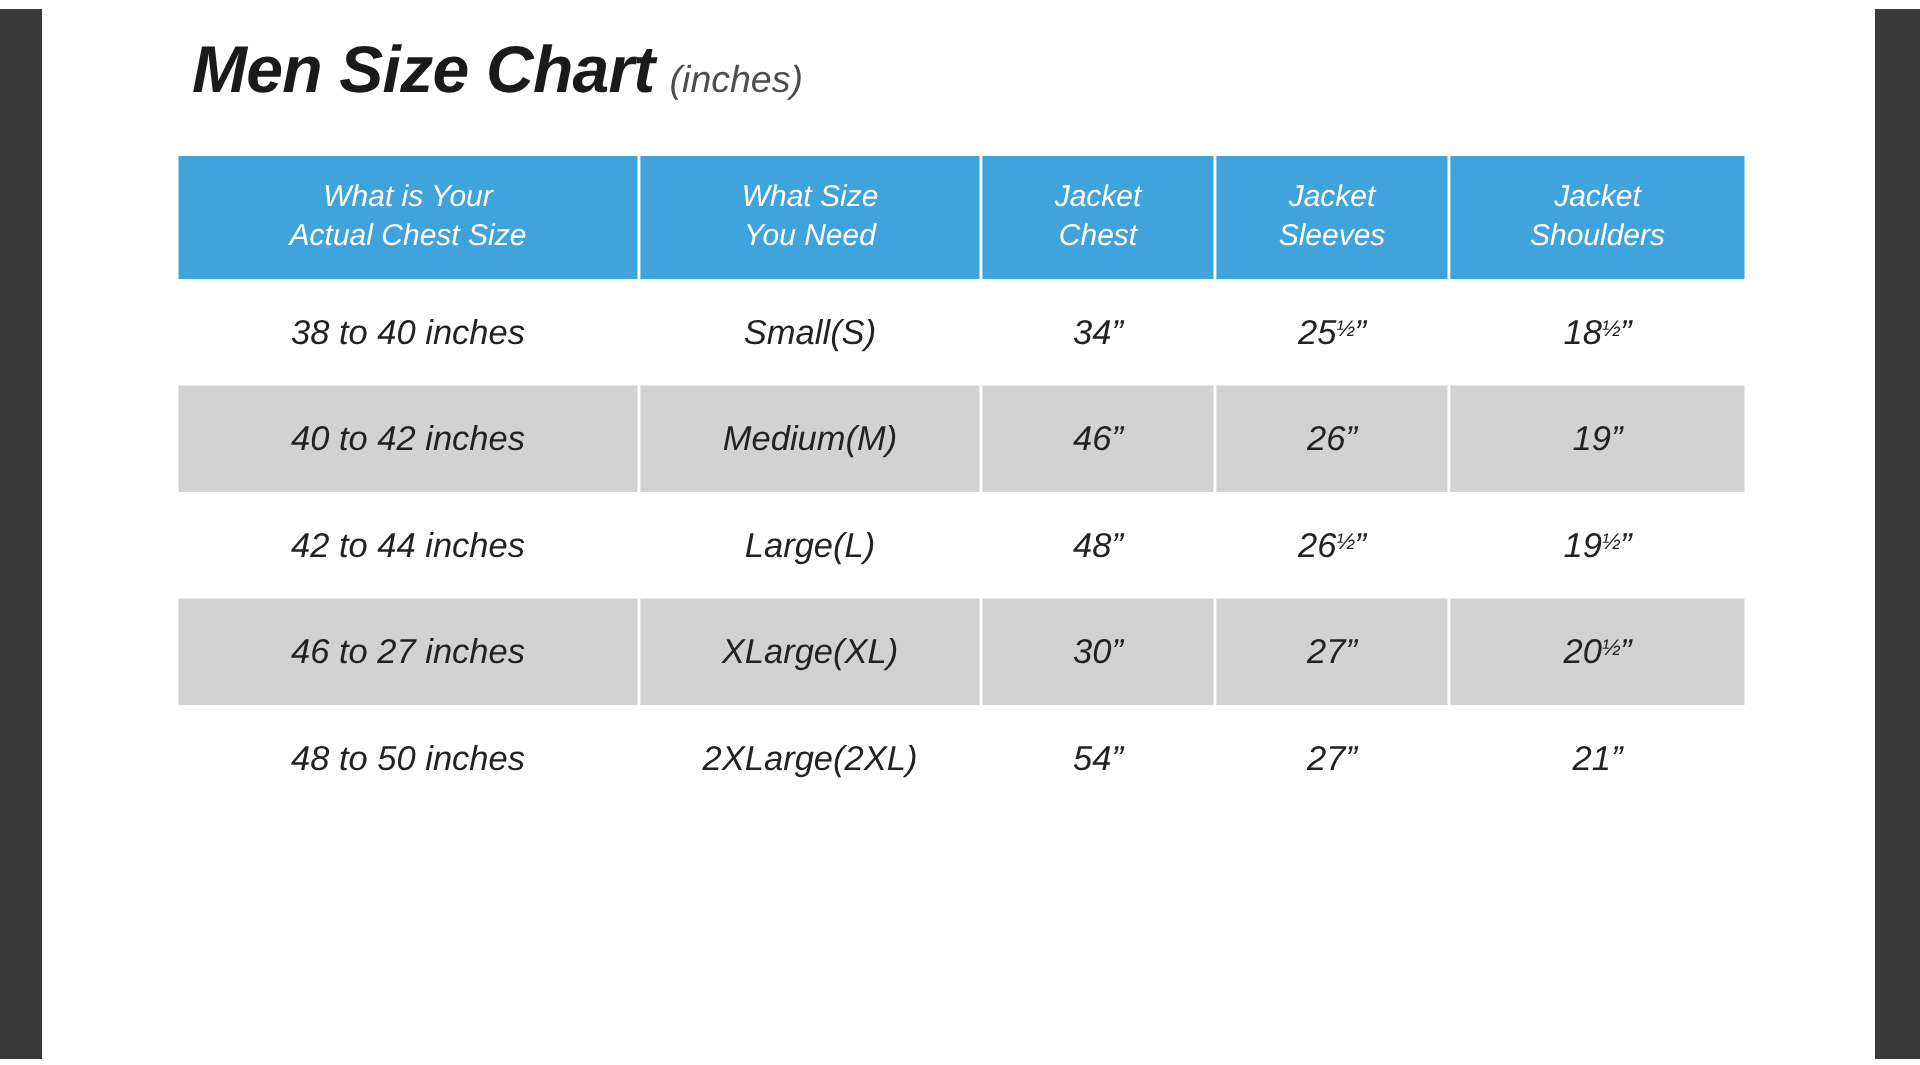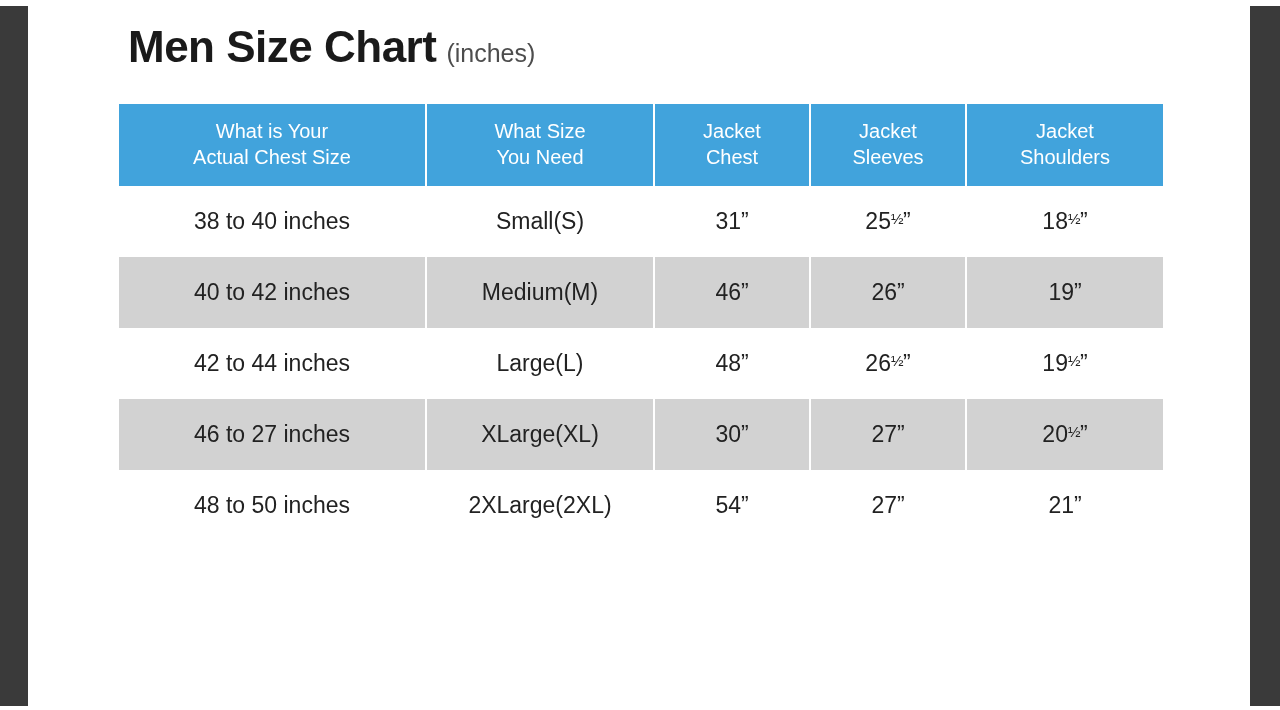--- a/index.html
+++ b/index.html
@@ -11,20 +11,21 @@
     height: 710px;
     background: #3b3b3b;
     font-family: "Liberation Sans", sans-serif;
     overflow: hidden;
   }
   .screen {
     position: relative;
     width: 1280px;
     height: 710px;
     background: #f9a8d4;
+    font-style: italic;
   }
   
   .gutter-left {
     position: absolute;
     left: 0; top: 0;
     width: 28px; height: 710px;
     background: #3a3a3a;
   }
   .gutter-right {
     position: absolute;
@@ -168,21 +169,21 @@
           <th>
             <span class="hdr-line">Jacket</span>
             <span class="hdr-line">Shoulders</span>
           </th>
         </tr>
       </thead>
       <tbody>
         <tr class="row-plain">
           <td>38 to 40 inches</td>
           <td>Small(S)</td>
-          <td>31”</td>
+          <td>34”</td>
           <td>25<span class="frac">½</span>”</td>
           <td>18<span class="frac">½</span>”</td>
         </tr>
         <tr class="row-shaded">
           <td>40 to 42 inches</td>
           <td>Medium(M)</td>
           <td>46”</td>
           <td>26”</td>
           <td>19”</td>
         </tr>

